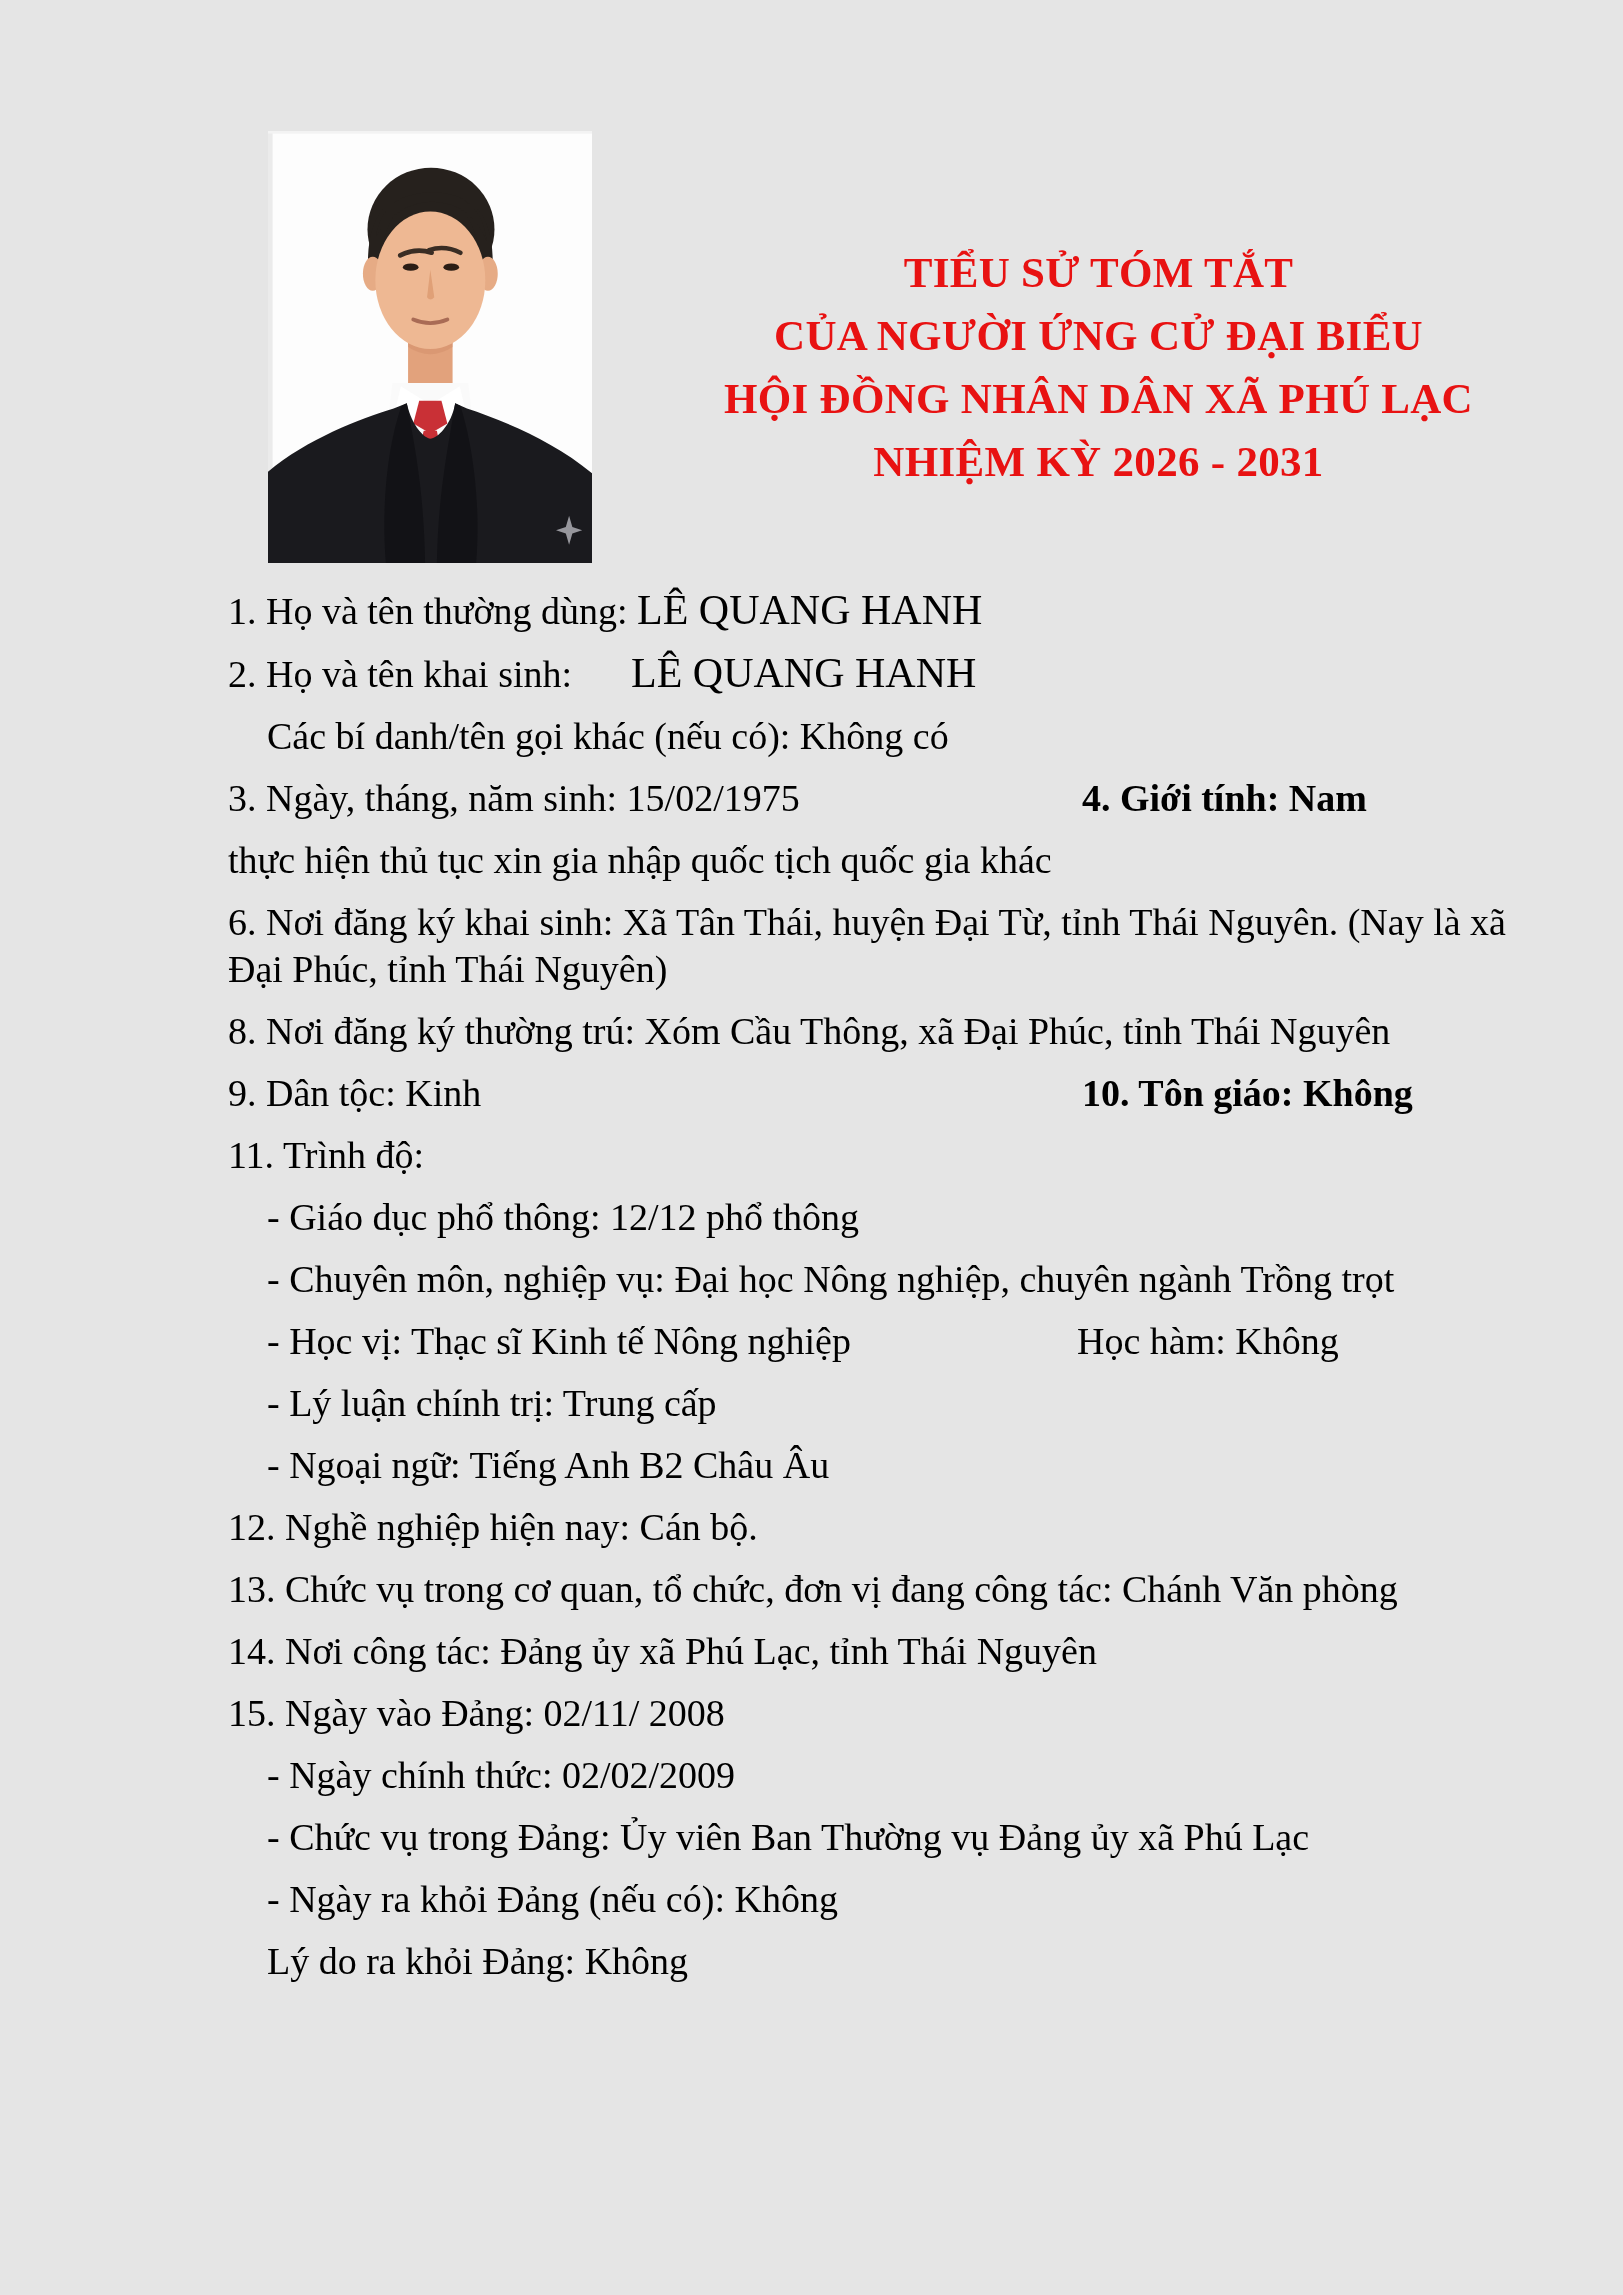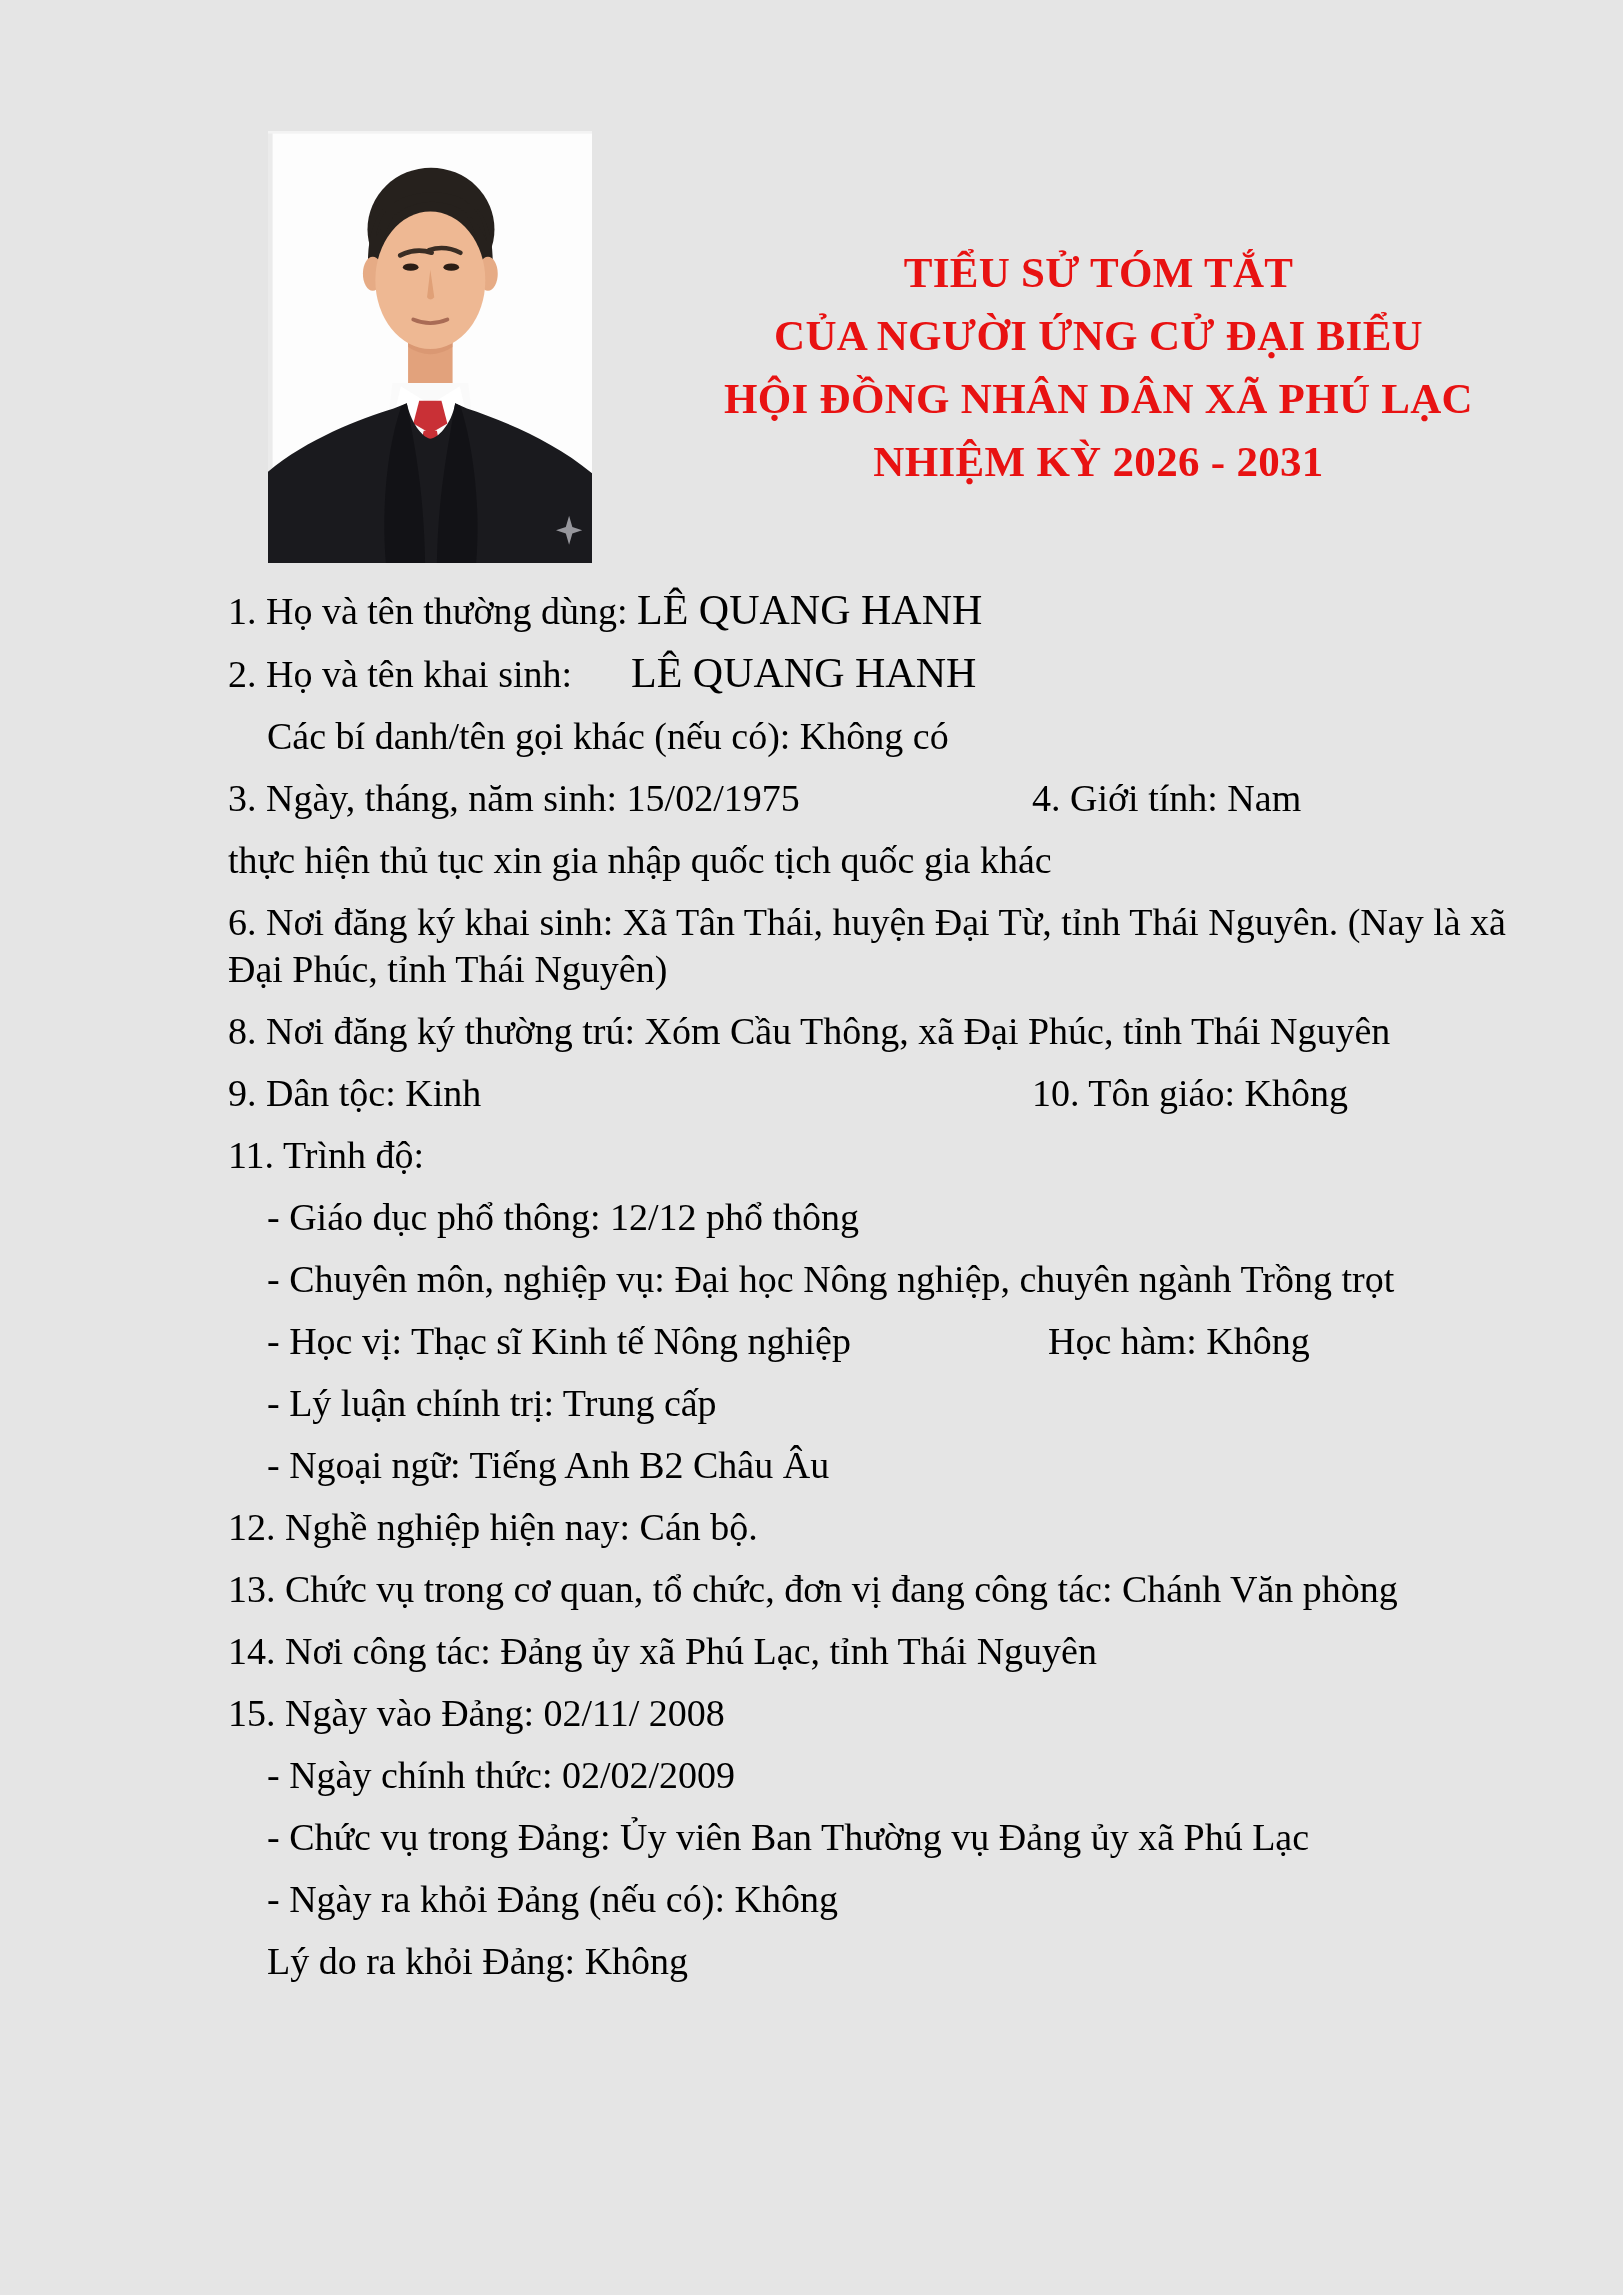--- a/index.html
+++ b/index.html
@@ -34,22 +34,22 @@
   .body-block{
     position:absolute;left:228px;top:587px;width:1178px;
     font-size:38px;
     line-height:47px;
   }
   .row{white-space:nowrap;margin-bottom:15px;}
   .row.mb0{margin-bottom:0;}
   .indent{padding-left:39px;}
   .rel{position:relative;}
   .abs{position:absolute;top:0;}
-  .c1262{left:804px;}
-  .c1232{left:820px;}
+  .c1262{left:854px;font-weight:bold;}
+  .c1232{left:849px;}
   .name{font-size:42px;}
   .lbl2{display:inline-block;width:403px;}
 </style>
 </head>
 <body>
 
 <div class="page">
 
   <div class="photo">
     <svg viewBox="0 0 495 660" xmlns="http://www.w3.org/2000/svg">

